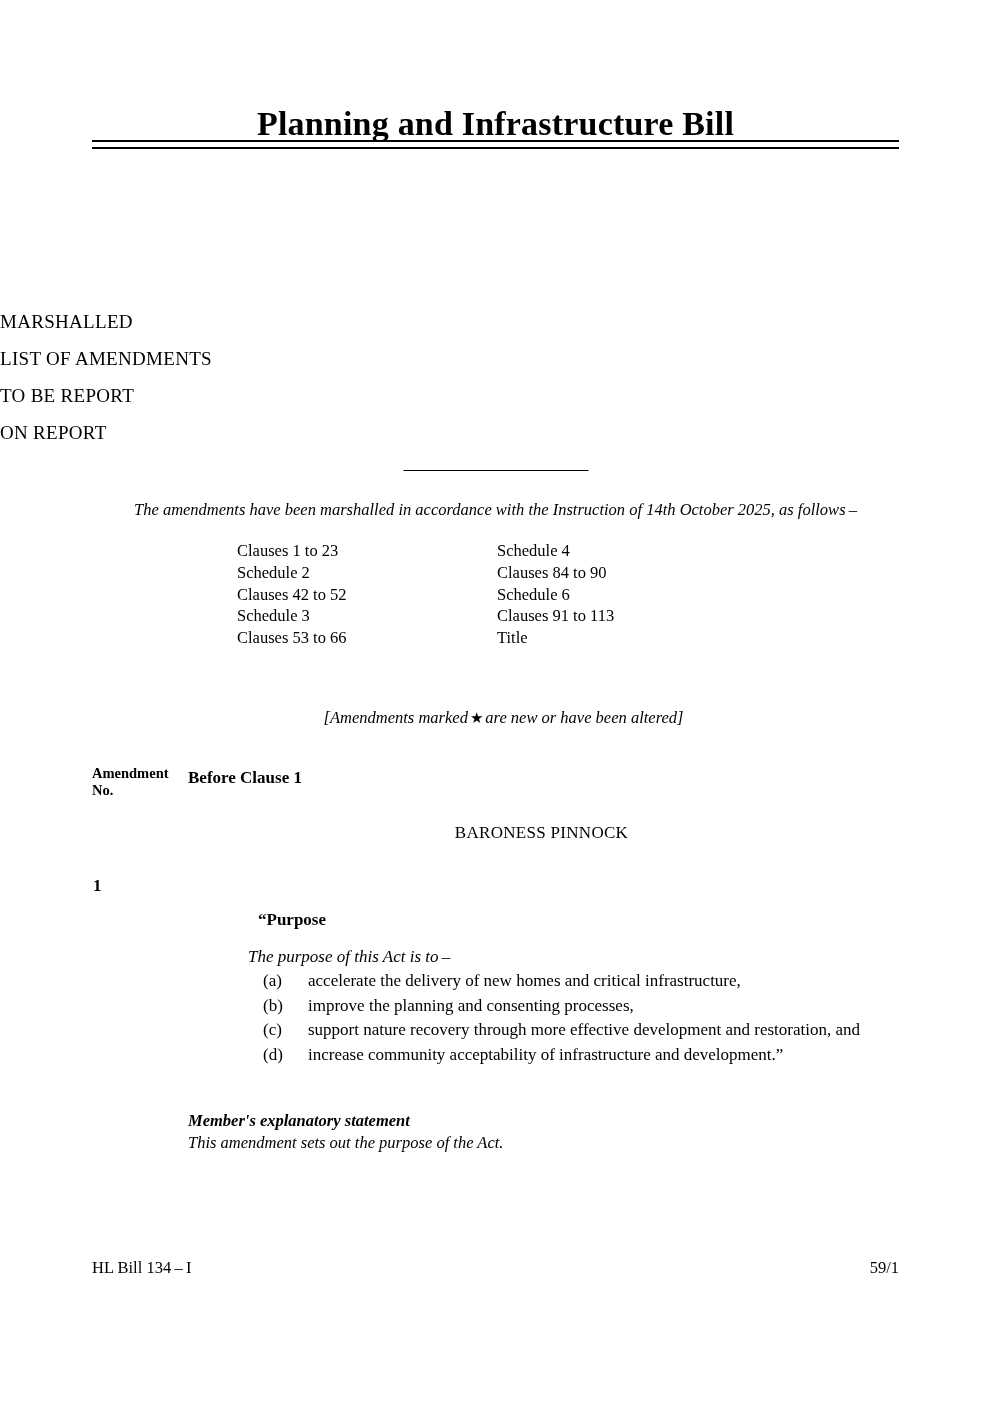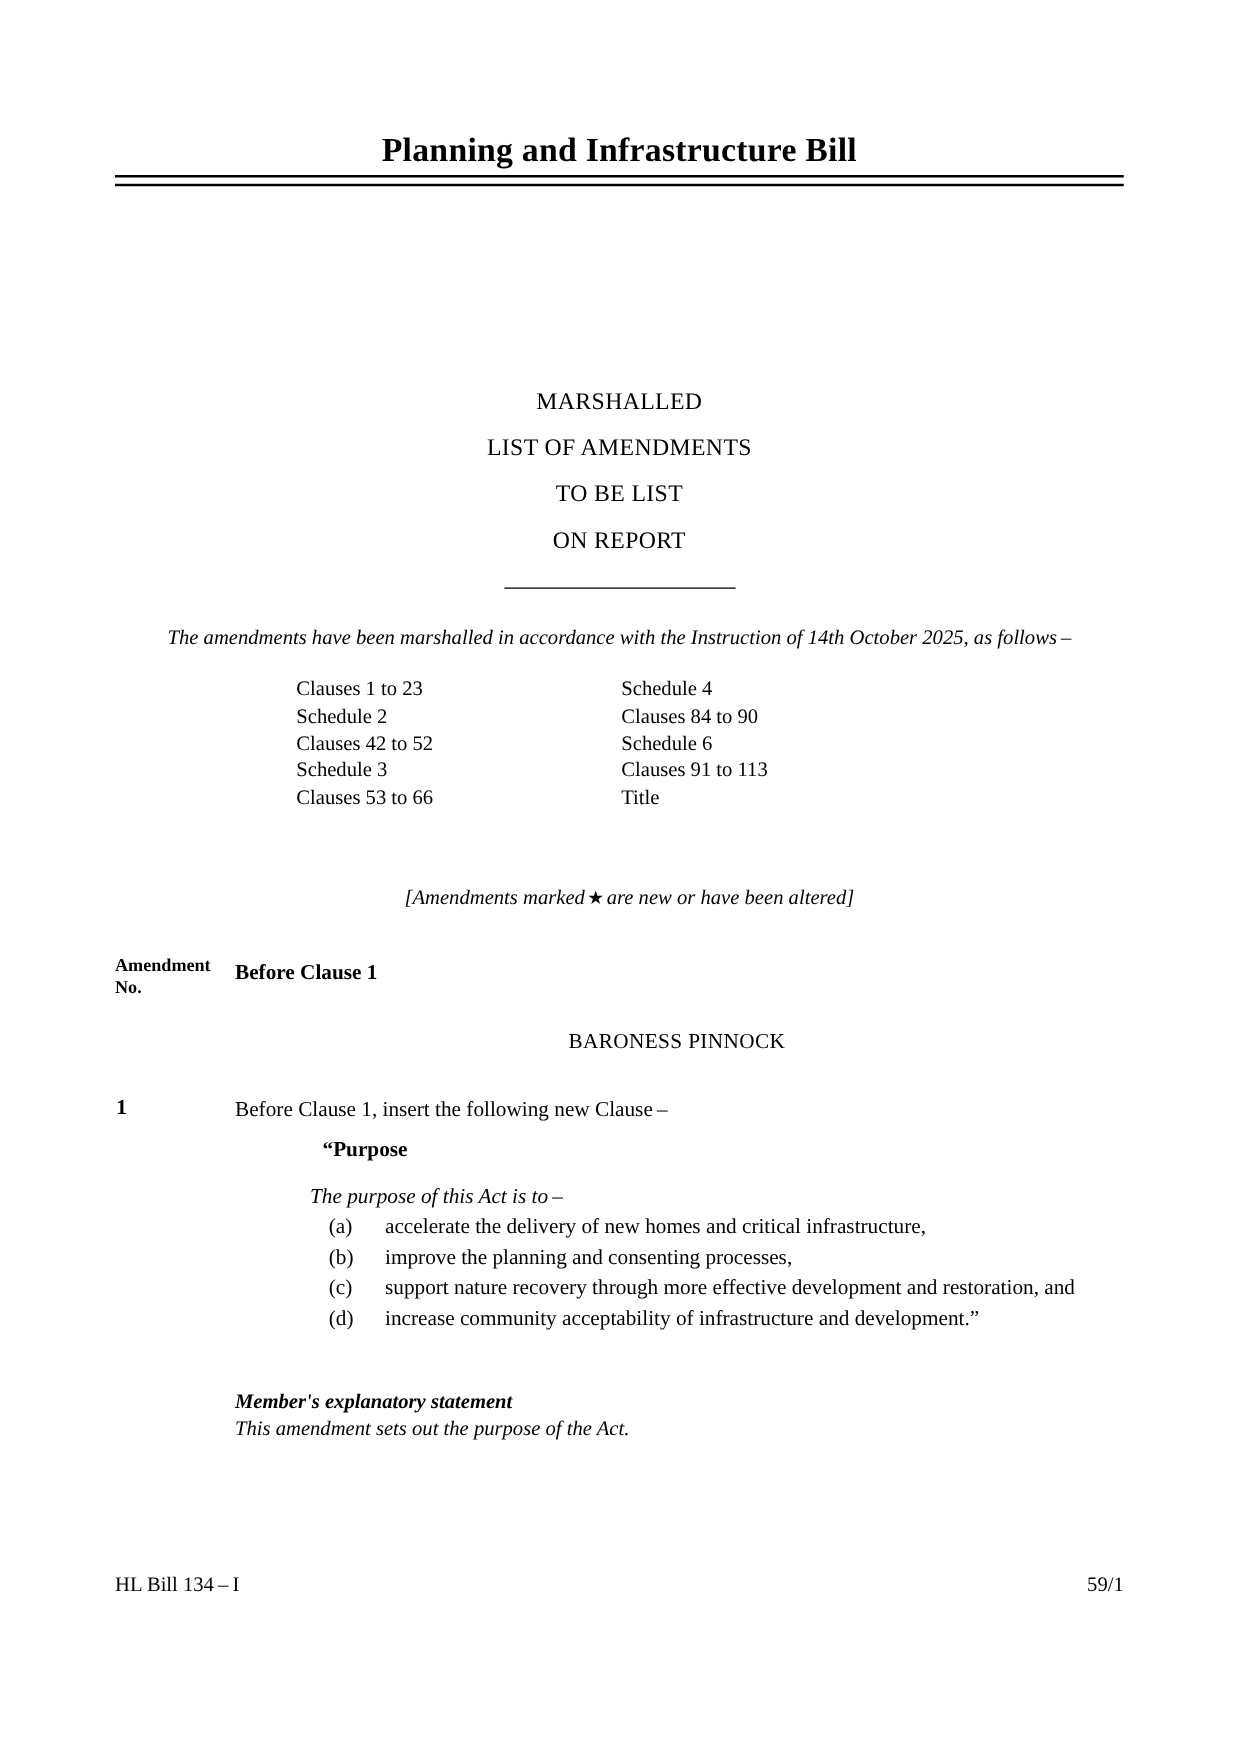--- a/index.html
+++ b/index.html
@@ -17,41 +17,41 @@
     overflow: hidden;
   }
 
   
   .doc-title {
     position: absolute;
     left: 0;
     right: 0;
     top: 105px;
     text-align: center;
-    font-size: 27px;
+    font-size: 34px;
     font-weight: bold;
     letter-spacing: 0.2px;
   }
   .title-rule {
     position: absolute;
     left: 92px;
     right: 92px;
     top: 140px;
     height: 5px;
     border-top: 2px solid #000;
     border-bottom: 2px solid #000;
   }
 
   
   .headblock {
     position: absolute;
     left: 0;
     right: 0;
     top: 303px;
-    text-align: center;
+    text-align: left;
     font-size: 19px;
     line-height: 37px;
     letter-spacing: 0.3px;
   }
   .headblock div { white-space: nowrap; }
 
   .short-rule {
     position: absolute;
     left: 50%;
     transform: translateX(-50%);
@@ -227,21 +227,21 @@
 <body>
 
 <div class="page">
 
   <div class="doc-title">Planning and Infrastructure Bill</div>
   <div class="title-rule"></div>
 
   <div class="headblock">
     <div>MARSHALLED</div>
     <div>LIST OF AMENDMENTS</div>
-    <div>TO BE LIST</div>
+    <div>TO BE REPORT</div>
     <div>ON REPORT</div>
   </div>
 
   <div class="short-rule"></div>
 
   <div class="instruction">The amendments have been marshalled in accordance with the Instruction of 14th October 2025, as follows –</div>
 
   <div class="clause-cols">
     <table>
       <tbody>
@@ -270,21 +270,20 @@
   </div>
 
   <div class="star-note"><span>[Amendments marked</span><span class="star">★</span><span>are new or have been altered]</span></div>
 
   <div class="amend-no-label">Amendment<br>No.</div>
 
   <div class="section-heading">Before Clause 1</div>
   <div class="sponsor">BARONESS PINNOCK</div>
 
   <div class="amend-number">1</div>
-  <div class="amend-lead">Before Clause 1, insert the following new Clause –</div>
 
   <div class="new-clause-title">“Purpose</div>
   <div class="purpose-lead">The purpose of this Act is to –</div>
 
   <div class="sub-list">
     <div class="sub-item">
       <span class="marker">(a)</span>
       <span class="body">accelerate the delivery of new homes and critical infrastructure,</span>
     </div>
     <div class="sub-item">

